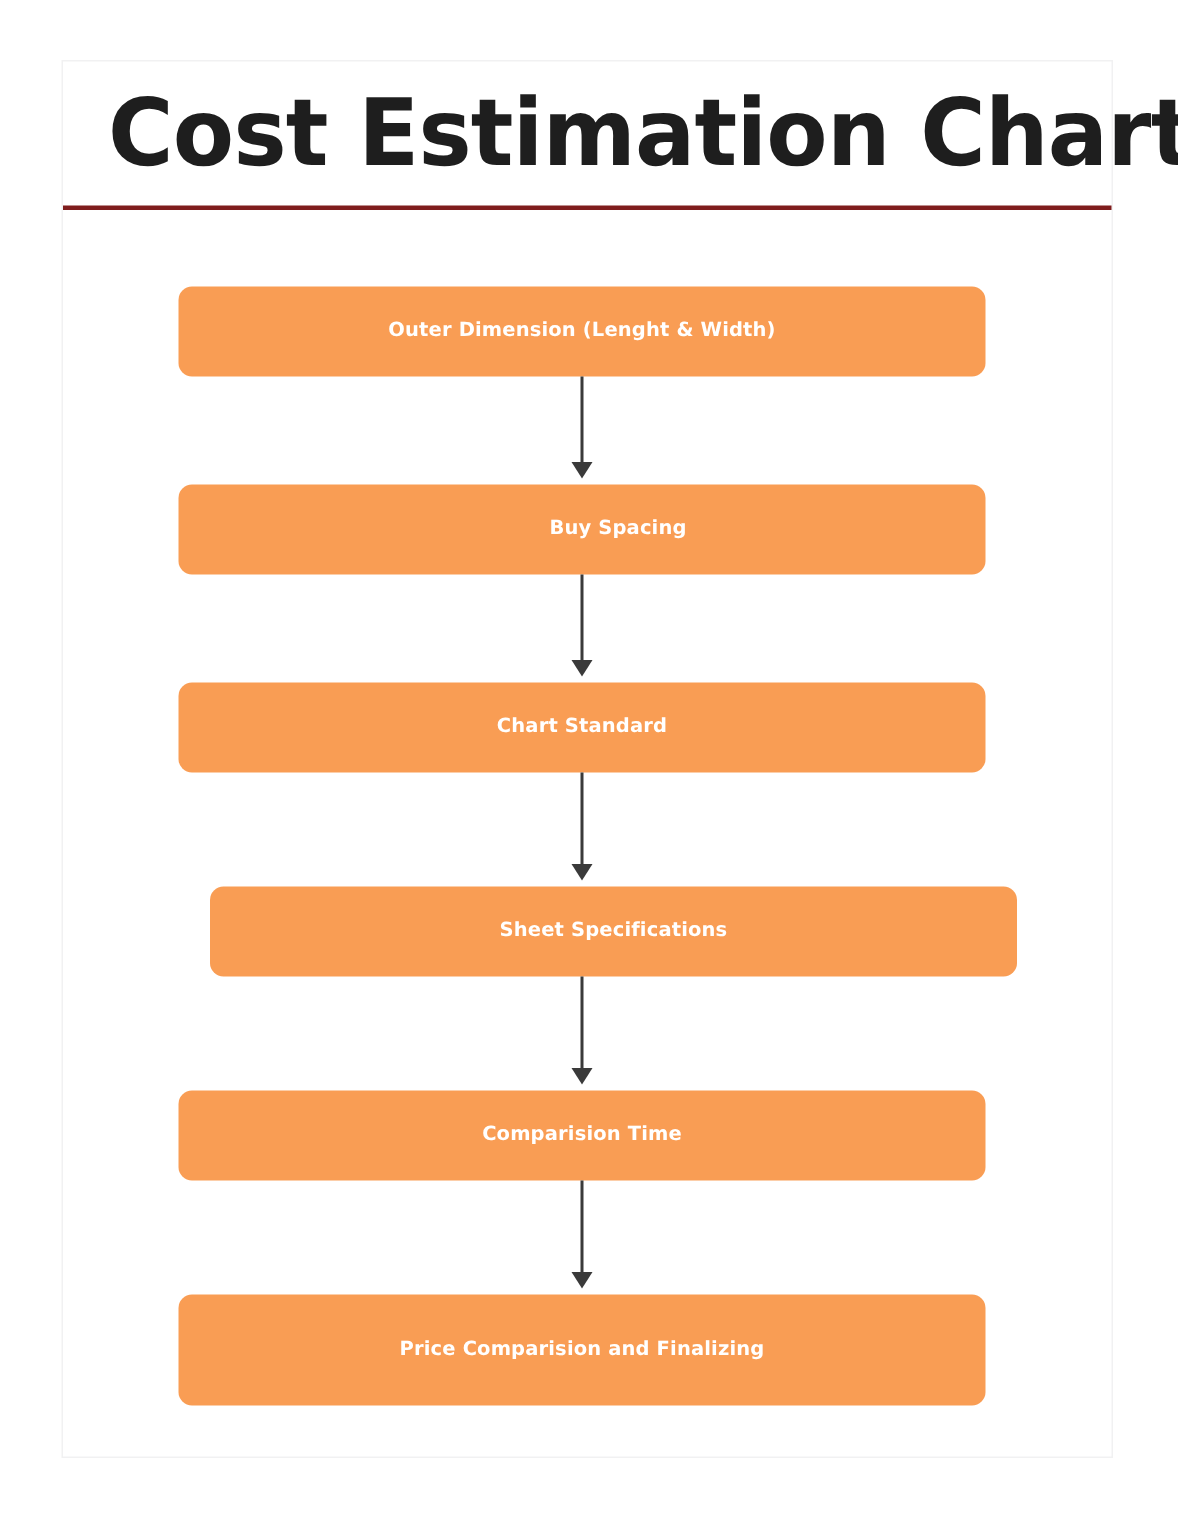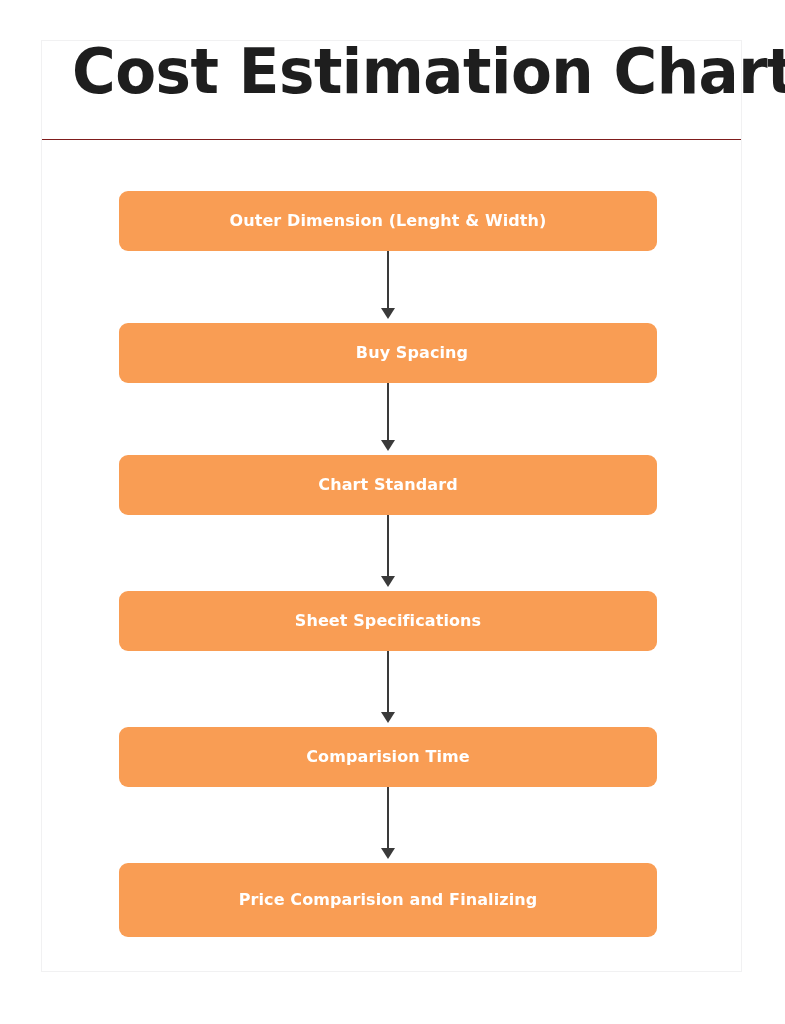--- a/index.html
+++ b/index.html
@@ -21,24 +21,24 @@
     top: 40px;
     width: 701px;
     height: 932px;
     background: #ffffff;
     border: 1px solid #f1f1f2;
     box-sizing: border-box;
   }
 
   .title-bar {
     height: 99px;
-    border-bottom: 1px solid #7f1d1d;
+    border-bottom: 3px solid #7f1d1d;
     box-sizing: border-box;
     display: flex;
-    align-items: flex-start;
+    align-items: center;
     padding: 0 0 0 30px;
   }
 
   .title {
     font-family: "DejaVu Sans", "Liberation Sans", sans-serif;
     font-size: 62px;
     font-weight: 700;
     letter-spacing: -0.5px;
     color: #1e1e1e;
     line-height: 1;
@@ -61,21 +61,21 @@
     background: #f99d54;
     border-radius: 9px;
     display: flex;
     align-items: center;
     justify-content: center;
     box-sizing: border-box;
   }
 
   .node-label {
     font-family: "DejaVu Sans", "Liberation Sans", sans-serif;
-    font-size: 16px;
+    font-size: 13px;
     font-weight: 700;
     color: #ffffff;
     letter-spacing: 0.1px;
     line-height: 1.2;
     white-space: nowrap;
   }
 
   .connector {
     position: absolute;
     left: 345px;
@@ -115,21 +115,21 @@
     </div>
     <div class="connector" style="top:243px; height:61px;"></div>
     <div class="arrowhead" style="top:300px;"></div>
 
     <div class="node" style="top:315px;">
       <span class="node-label">Chart Standard</span>
     </div>
     <div class="connector" style="top:375px; height:65px;"></div>
     <div class="arrowhead" style="top:436px;"></div>
 
-    <div class="node" style="top:451px;">
+    <div class="node" style="top:451px;margin-left:21px;">
       <span class="node-label">Sheet Specifications</span>
     </div>
     <div class="connector" style="top:511px; height:65px;"></div>
     <div class="arrowhead" style="top:572px;"></div>
 
     <div class="node" style="top:587px;">
       <span class="node-label">Comparision Time</span>
     </div>
     <div class="connector" style="top:647px; height:65px;"></div>
     <div class="arrowhead" style="top:708px;"></div>

